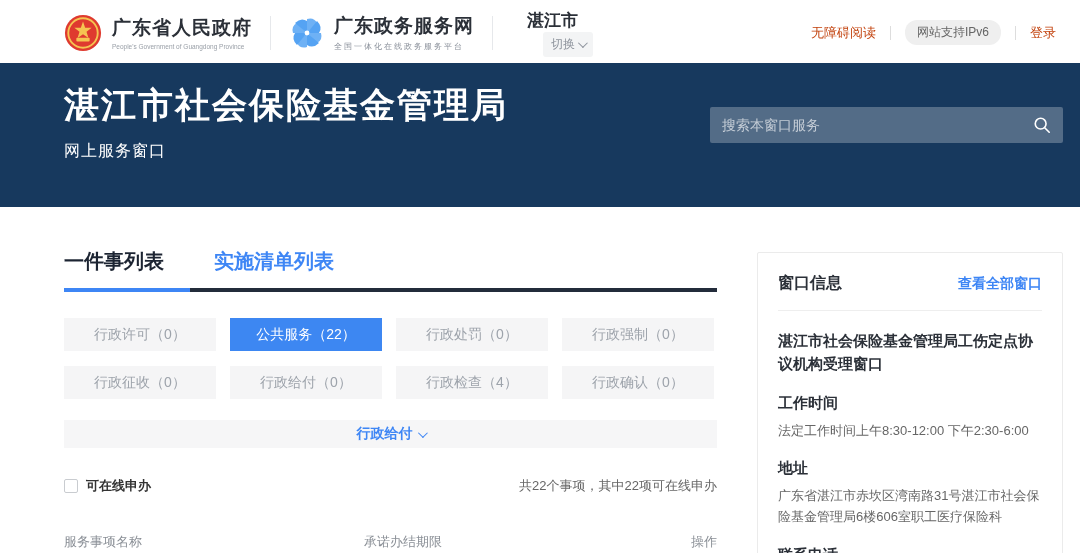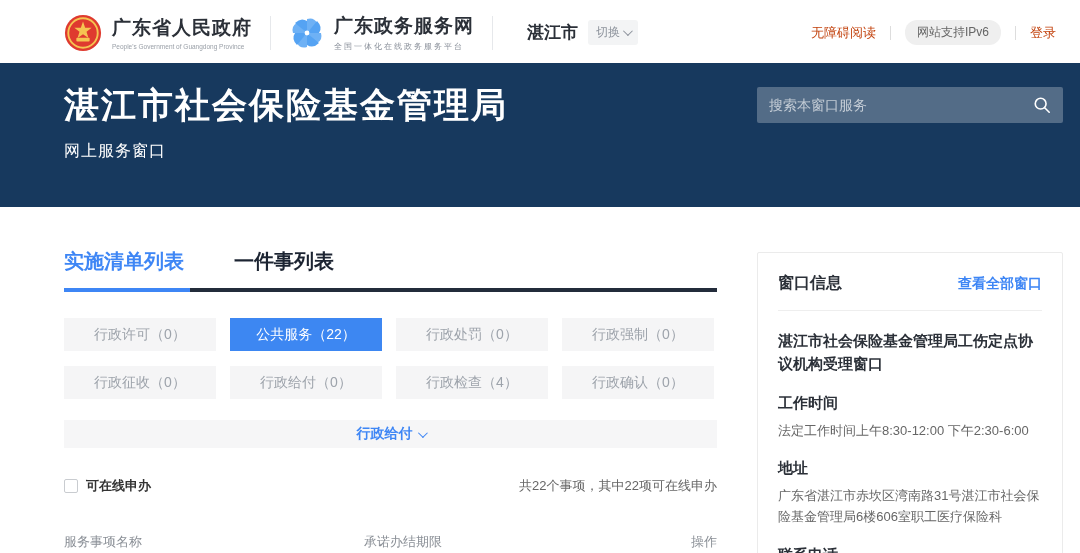--- a/index.html
+++ b/index.html
@@ -9,36 +9,36 @@
   
   .topbar { height:63px; background:#fff; display:flex; align-items:center;
     padding:2px 24px 0 64px; }
   .logo-group { display:flex; align-items:center; }
   .emblem { width:38px; height:38px; margin-right:10px; flex:0 0 auto; }
   .logo-text .cn { font-size:19px; font-weight:bold; color:#2b3038; letter-spacing:1px; }
   .logo-text .en { font-size:6.5px; color:#9aa0a8; margin-top:2px; }
   .logo-text .sub { font-size:8px; color:#8a909a; margin-top:2px; letter-spacing:2px; }
   .vdiv { width:1px; height:34px; background:#e6e8eb; margin:0 18px; }
   .pinwheel { width:36px; height:36px; margin-right:9px; flex:0 0 auto; }
-  .city { display:flex; align-items:center; margin-left:16px; }
+  .city { display:flex; align-items:flex-start; margin-left:16px;flex-direction:column; }
   .city-name { font-size:17px; font-weight:bold; color:#2b3038; }
-  .switch-btn { margin-left:10px; background:#f3f4f5; color:#8d939c; font-size:12px;
+  .switch-btn { margin-left:16px; background:#f3f4f5; color:#8d939c; font-size:12px;
     padding:4px 8px; border-radius:3px; display:flex; align-items:center; gap:3px; cursor:pointer; }
   .topbar-right { margin-left:auto; display:flex; align-items:center; gap:14px; font-size:13px; color:#666; }
   .tdiv { width:1px; height:14px; background:#ddd; }
   .top-link { color:#c2410c; cursor:pointer; }
   .ipv6-pill { background:#efefef; border-radius:12px; padding:4px 12px; font-size:12px; color:#666; cursor:pointer; }
 
   
   .hero { height:144px; background:#17395e; display:flex; justify-content:space-between;
     padding:0 17px 0 64px; }
   .hero-left { padding-top:19px;font-family:Liberation Mono, monospace; }
   .hero-title { color:#fff; font-size:35px; font-weight:bold; letter-spacing:2px; }
   .hero-sub { color:#fff; font-size:16px; margin-top:12px; letter-spacing:1px; }
-  .search-box { margin-top:24px; width:306px; height:36px;
+  .search-box { margin-top:44px; width:353px; height:36px;
     background:rgba(255,255,255,0.26); border-radius:2px;
     display:flex; align-items:center; padding:0 12px; }
   .search-input { flex:1; background:transparent; border:none; outline:none;
     font-size:14px; color:#fff; font-family:inherit; }
   .search-input::placeholder { color:rgba(255,255,255,0.65); }
   .search-icon { width:18px; height:18px; cursor:pointer; flex:0 0 auto; }
 
   
   .content { display:flex; padding:0 17px 0 64px; }
   .main-col { width:653px; }
@@ -161,22 +161,22 @@
       <line x1="13" y1="13" x2="18" y2="18" stroke="#fff" stroke-width="1.8" stroke-linecap="round"></line>
     </svg>
   </div>
 </div>
 
 <div class="content">
 
   <div class="main-col">
     <div class="tabs">
       <div class="tab-row">
+        <div class="tab inactive">一件事列表</div>
         <div class="tab active">实施清单列表</div>
-        <div class="tab inactive">一件事列表</div>
       </div>
       <div class="tab-track">
         <div class="indicator"></div>
       </div>
     </div>
 
     <div class="filters">
       <div class="filter-btn">行政许可（0）</div>
       <div class="filter-btn active">公共服务（22）</div>
       <div class="filter-btn">行政处罚（0）</div>

